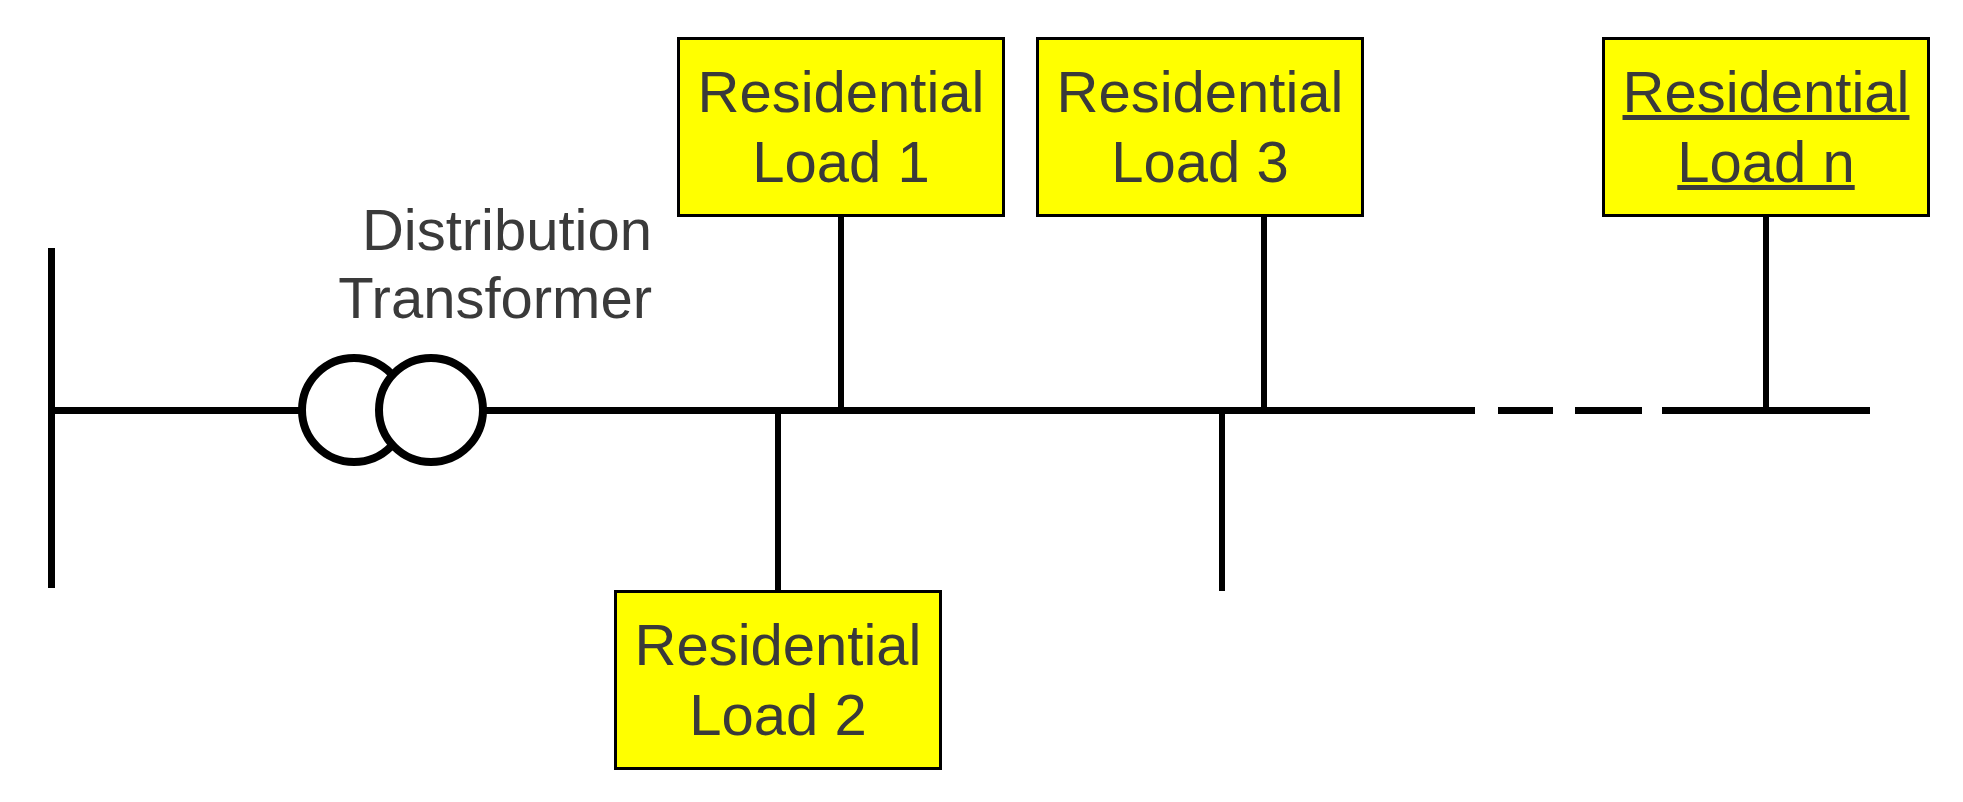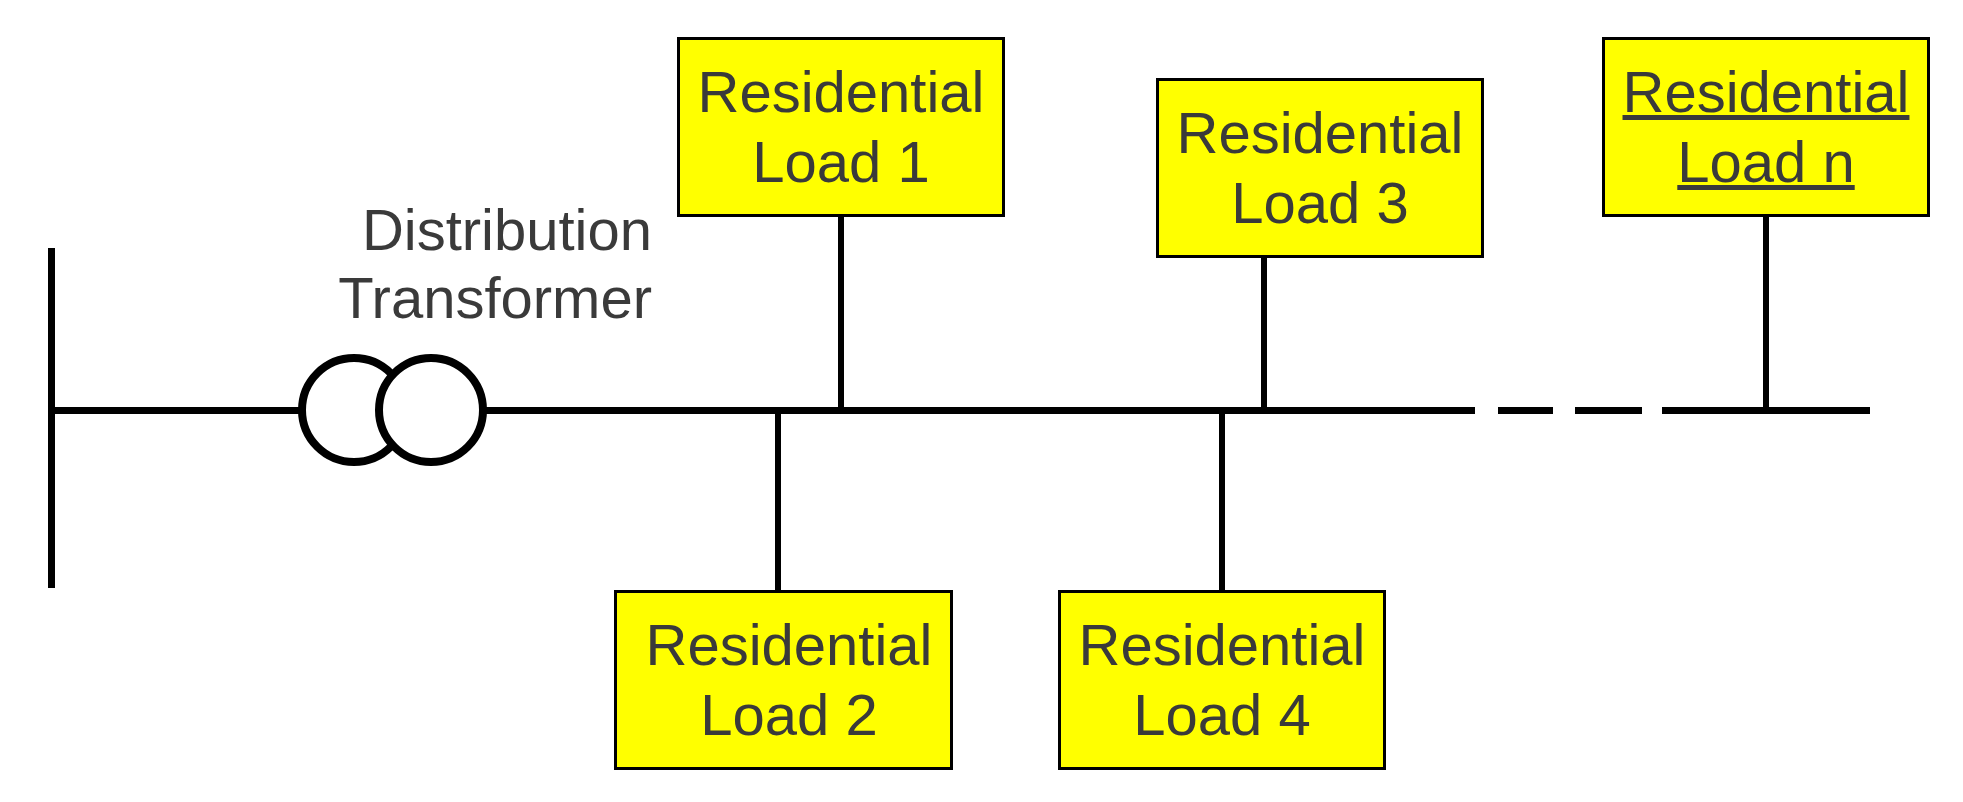--- a/index.html
+++ b/index.html
@@ -78,23 +78,23 @@
     display: flex;
     align-items: center;
     justify-content: center;
     text-align: center;
     font-size: 58px;
     line-height: 70px;
     color: var(--text, #3a3a3a);
     z-index: 3;
   }
   #box-load-1 { left: 677px;  top: 37px; }
-  #box-load-3 { left: 1156px; top: 37px; margin-top: 41px; }
+  #box-load-3 { left: 1036px; top: 37px; }
   #box-load-n { left: 1602px; top: 37px; text-decoration: underline; }
-  #box-load-2 { left: 614px;  top: 590px; padding-left: 11px; }
+  #box-load-2 { left: 614px;  top: 590px; }
   #box-load-4 { left: 1058px; top: 590px; }
 </style>
 </head>
 <body>
 
 <div id="canvas">
 
   <div id="bus-bar" class="v-line"></div>
 
   <div id="feeder-main" class="h-line"></div>
@@ -114,17 +114,16 @@
   <div id="tap-load-3" class="v-line tap"></div>
   <div id="tap-load-4" class="v-line tap"></div>
   <div id="tap-load-n" class="v-line tap"></div>
 
   <div id="box-load-1" class="load-box">Residential Load 1</div>
 
   <div id="box-load-2" class="load-box">Residential Load 2</div>
 
   <div id="box-load-3" class="load-box">Residential Load 3</div>
 
-  <div id="box-load-4" class="load-box">Residential Load 4</div>
 
   <div id="box-load-n" class="load-box">Residential Load n</div>
 
 </div>
 
 </body></html>

